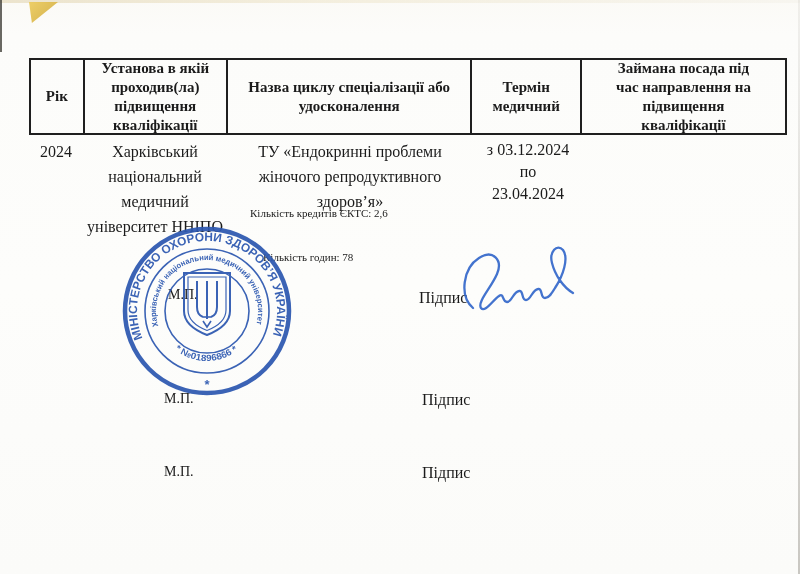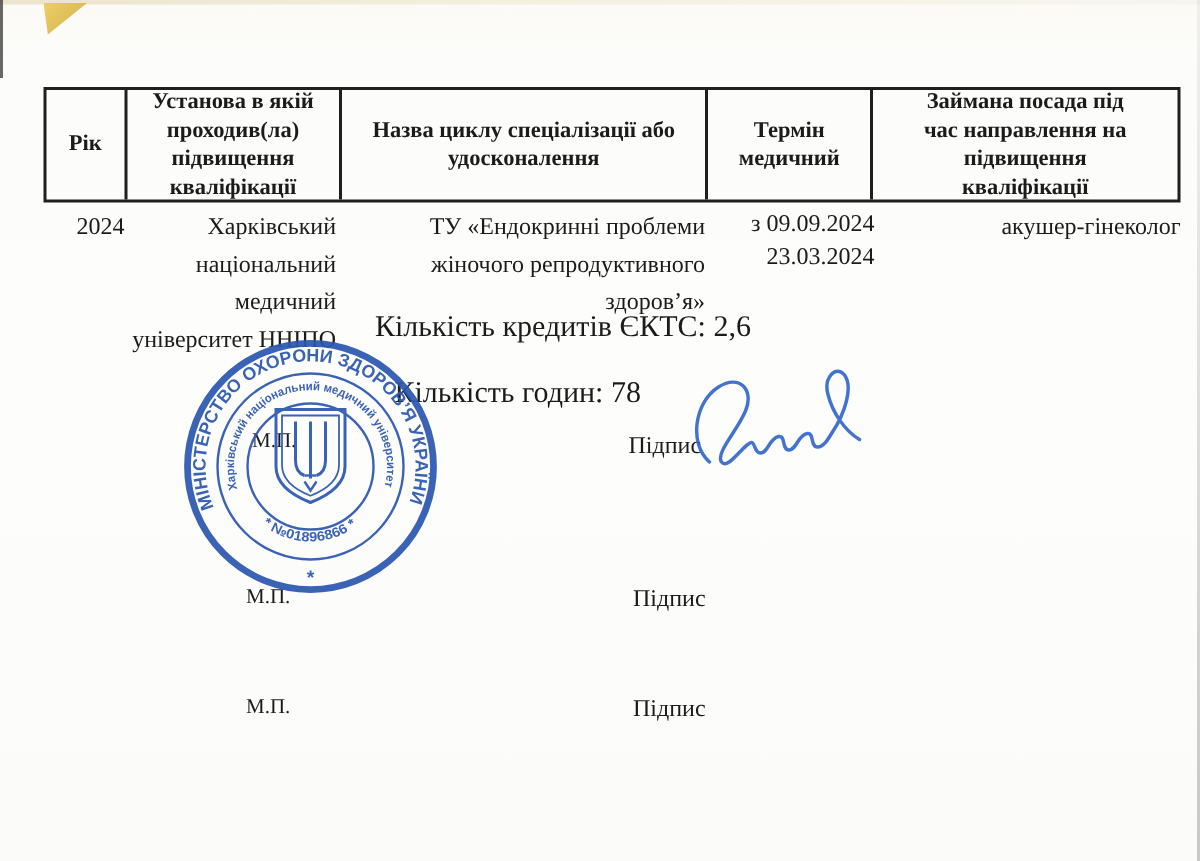--- a/index.html
+++ b/index.html
@@ -23,28 +23,28 @@
   .qcell{display:flex;align-items:center;justify-content:center;text-align:center;
     font-weight:bold;font-size:15px;line-height:19px;border-right:2px solid #1f1f1f;box-sizing:border-box;}
   .qcell:last-child{border-right:none;}
   .c1{width:54px;}
   .c2{width:144px;padding:0 3px;}
   .c3{width:246px;padding:0 0;}
   .c4{width:110px;padding:0 6px;}
   .c5{width:204px;padding:0 24px;}
 
   
-  .dcell{position:absolute;text-align:right;font-size:16px;line-height:25px;}
+  .dcell{position:absolute;text-align:center;font-size:16px;line-height:25px;}
   .d-year{left:29px;top:139px;width:54px;}
   .d-inst{left:86px;top:139px;width:138px;}
   .d-course{left:230px;top:139px;width:240px;}
   .d-term{left:473px;top:139px;width:110px;line-height:22px;}
   .d-pos{left:583px;top:139px;width:204px;}
 
-  .freeline{position:absolute;font-size:20px;}
+  .freeline{position:absolute;font-size:11px;}
   .credits{left:250px;top:207px;}
   .hours{left:263px;top:251px;}
 
   .mp{position:absolute;font-size:14px;text-align:right;}
   .pidpys{position:absolute;font-size:16px;}
   .mp1{left:168px;top:287px;}   .pid1{left:419px;top:289px;}
   .mp2{left:164px;top:391px;}   .pid2{left:422px;top:391px;}
   .mp3{left:164px;top:464px;}   .pid3{left:422px;top:464px;}
 
   .stamp-svg{position:absolute;left:119px;top:223px;width:176px;height:176px;opacity:.93;}
@@ -65,24 +65,24 @@
     <div class="qcell c2">Установа в якій проходив(ла) підвищення кваліфікації</div>
     <div class="qcell c3">Назва циклу спеціалізації або удосконалення</div>
     <div class="qcell c4">Термін медичний</div>
     <div class="qcell c5">Займана посада під час направлення на підвищення кваліфікації</div>
   </div>
 
   <div class="dcell d-year">2024</div>
   <div class="dcell d-course">ТУ «Ендокринні проблеми жіночого репродуктивного здоров’я»</div>
   <div class="dcell d-inst">Харківський національний медичний університет ННІПО</div>
   <div class="dcell d-term">
-    <div>з 09.09.2024</div>
-    <div>23.03.2024</div>
+    <div>з 03.12.2024</div>
+    <div>по</div>
+    <div>23.04.2024</div>
   </div>
-  <div class="dcell d-pos">акушер-гінеколог</div>
 
   <div class="freeline credits">Кількість кредитів ЄКТС: 2,6</div>
   <div class="freeline hours">Кількість годин: 78</div>
 
   <div class="mp mp1">М.П.</div>
   <div class="pidpys pid1">Підпис</div>
   <div class="mp mp2">М.П.</div>
   <div class="pidpys pid2">Підпис</div>
   <div class="mp mp3">М.П.</div>
   <div class="pidpys pid3">Підпис</div>

